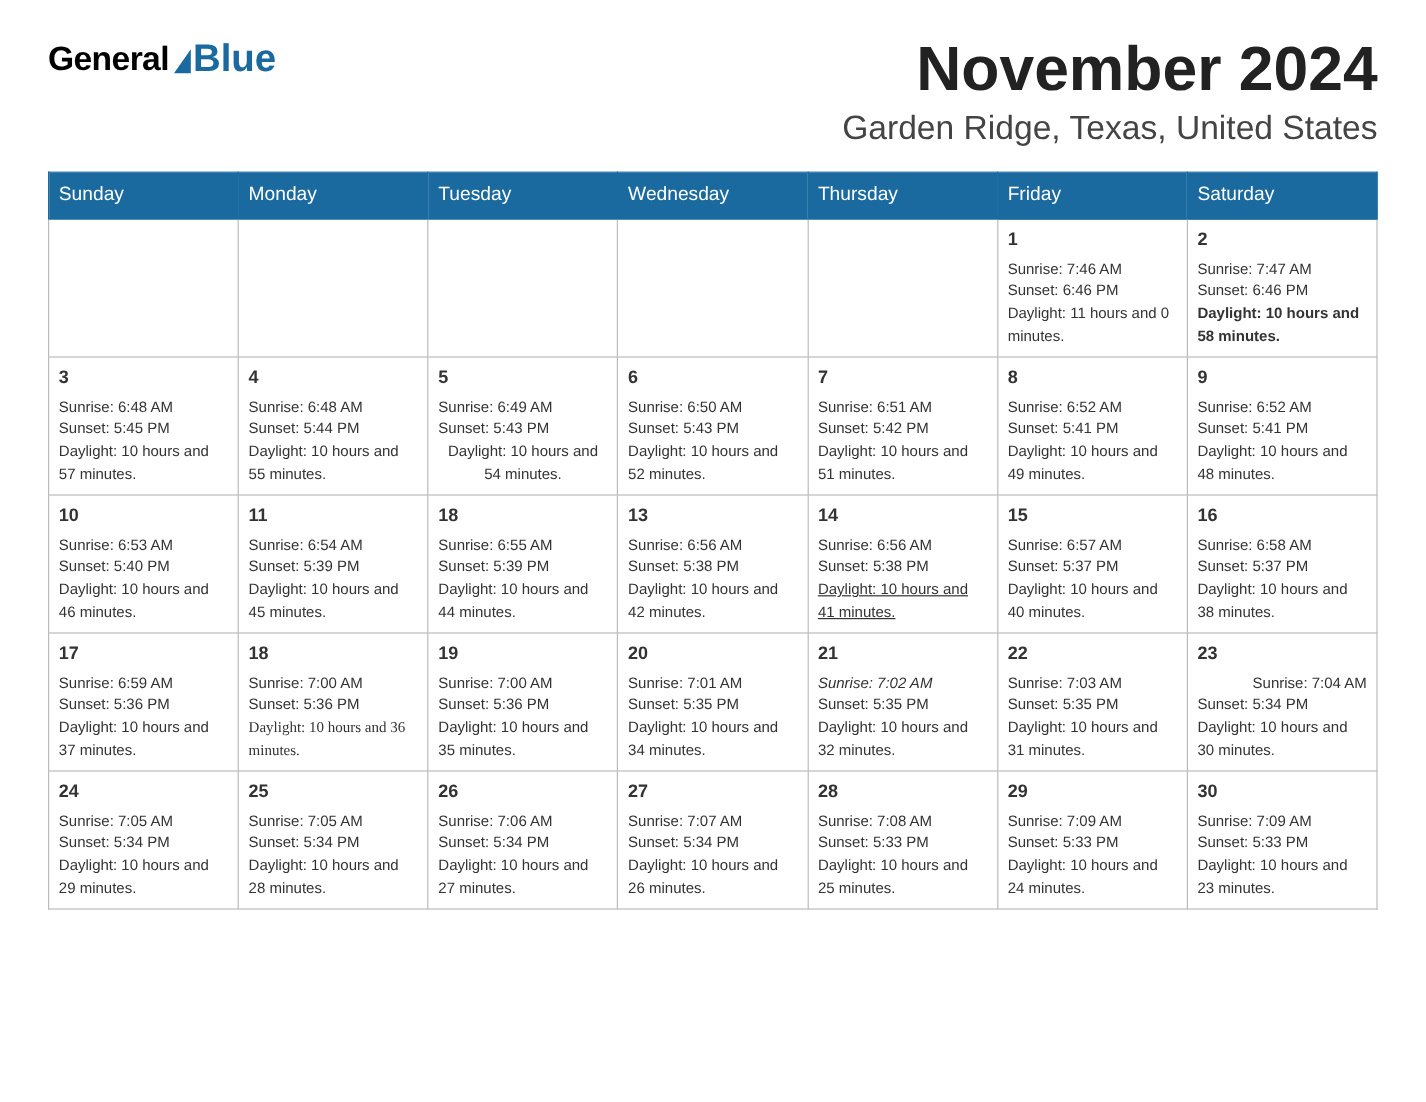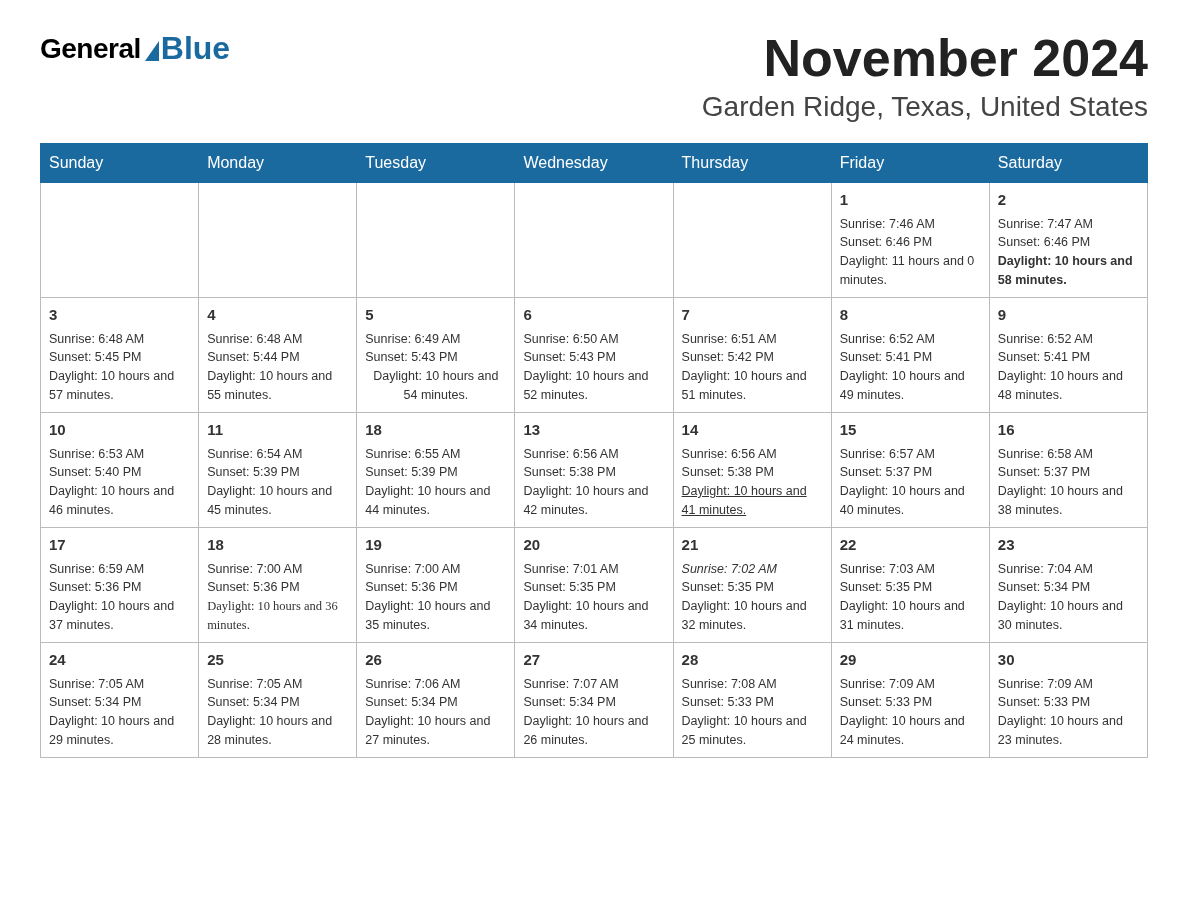--- a/index.html
+++ b/index.html
@@ -267,21 +267,21 @@
           <span style="display: block;">Daylight: 10 hours and 32 minutes.</span>
         </td>
         <td>
           <span class="day-number">22</span>
           <span style="display: block;">Sunrise: 7:03 AM</span>
           <span style="display: block;">Sunset: 5:35 PM</span>
           <span style="display: block;">Daylight: 10 hours and 31 minutes.</span>
         </td>
         <td>
           <span class="day-number">23</span>
-          <span style="display: block;">Sunrise: 7:04 AM</span>
+          <span style="display: block; text-align: right;">Sunrise: 7:04 AM</span>
           <span style="display: block;">Sunset: 5:34 PM</span>
           <span style="display: block;">Daylight: 10 hours and 30 minutes.</span>
         </td>
       </tr>
       <tr>
         <td>
           <span class="day-number">24</span>
           <span style="display: block;">Sunrise: 7:05 AM</span>
           <span style="display: block;">Sunset: 5:34 PM</span>
           <span style="display: block;">Daylight: 10 hours and 29 minutes.</span>

